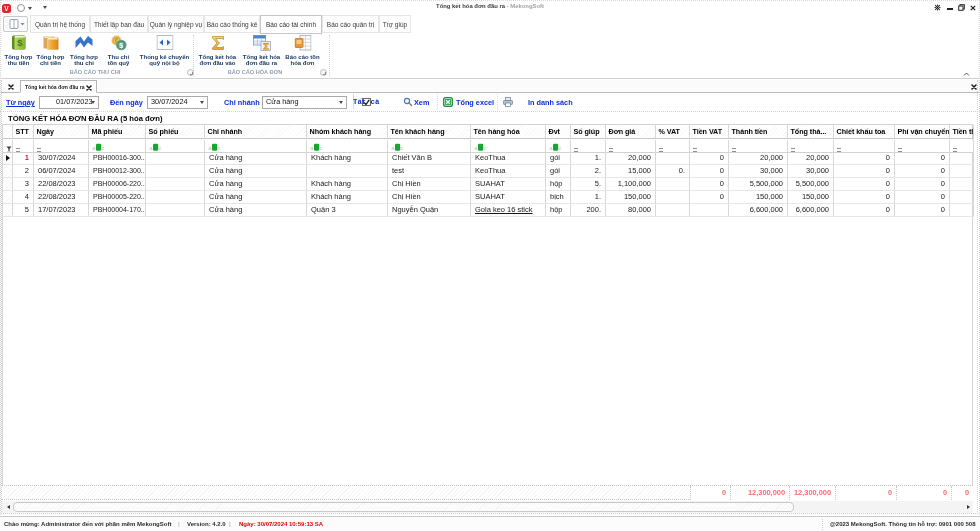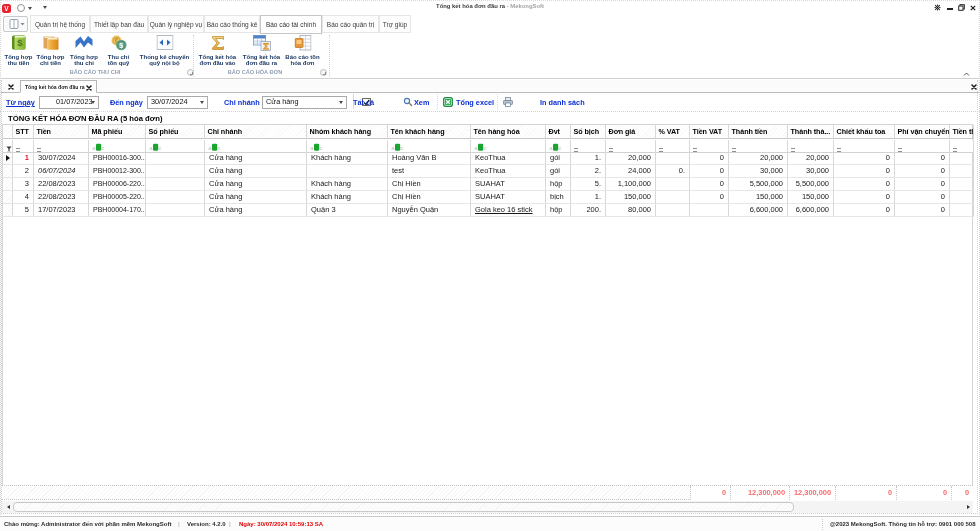--- a/index.html
+++ b/index.html
@@ -243,21 +243,21 @@
   <div class="abs blabel" style="left:110px;">Đến ngày</div>
   <div class="abs combo" style="left:147px; width:61px;">30/07/2024<span class="ca"></span></div>
   <div class="abs blabel" style="left:224px;">Chi nhánh</div>
   <div class="abs combo" style="left:262px; width:85px;">Cửa hàng<span class="ca"></span></div>
   <div class="abs vsep" style="left:353px;"></div>
   <div class="abs" style="left:362px; top:4.5px; width:8.5px; height:8.5px; border:1px solid #6a6a6a; background:#fff;">
       <svg width="7" height="7" viewBox="0 0 7 7" style="margin:0">
         <path d="M1,3.5 L3,5.5 L6.2,0.8" fill="none" stroke="#1a1a1a" stroke-width="1.3"></path>
       </svg>
     </div>
-  <div class="abs blabel" style="left:353px;">Tất cả</div>
+  <div class="abs blabel" style="left:353px;font-family:Liberation Mono, monospace;">Tất cả</div>
   <div class="abs" style="left:403px; top:4px;">
       <svg width="10" height="10" viewBox="0 0 10 10">
         <circle cx="4" cy="4" r="2.6" fill="#eef4fb" stroke="#4a7ab5" stroke-width="1.1"></circle>
         <line x1="6" y1="6" x2="8.6" y2="8.6" stroke="#8a7a5f" stroke-width="1.4" stroke-linecap="round"></line>
       </svg>
     </div>
   <div class="abs blabel" style="left:414px;">Xem</div>
   <div class="abs vsepd" style="left:437px;"></div>
   <div class="abs" style="left:443px; top:4px;">
       <svg width="10" height="10" viewBox="0 0 10 10">
@@ -268,43 +268,43 @@
     </div>
   <div class="abs blabel" style="left:456px;">Tổng excel</div>
   <div class="abs vsepd" style="left:497px;"></div>
   <div class="abs" style="left:503px; top:4px;">
       <svg width="10" height="10" viewBox="0 0 10 10">
         <rect x="2.5" y="0.5" width="5" height="3" fill="#e9eef4" stroke="#6a7a8a" stroke-width="0.7"></rect>
         <rect x="0.5" y="3.5" width="9" height="4" rx="0.8" fill="#b9c6d4" stroke="#6a7a8a" stroke-width="0.7"></rect>
         <rect x="2.5" y="6" width="5" height="3.5" fill="#fff" stroke="#6a7a8a" stroke-width="0.7"></rect>
       </svg>
     </div>
-  <div class="abs blabel" style="left:540px;">In danh sách</div>
+  <div class="abs blabel" style="left:528px;">In danh sách</div>
 </div>
 <div id="gridtitle" class="abs">
     <span style="position:absolute; left:8px; top:1.5px; font-size:7.7px; font-weight:bold; color:#000;">TỔNG KẾT HÓA ĐƠN ĐẦU RA (5 hóa đơn)</span>
   </div>
 <div id="gridwrap" class="abs">
     <div class="grow hdr" style="top:0; height:14px; font-size:7.2px; line-height:13px;">
       <div class="gc txt ind" style="width:10px; padding-left:2.5px; letter-spacing:-0.05px;"></div>
       <div class="gc txt " style="width:21px; padding-left:2.5px; letter-spacing:-0.05px;">STT</div>
-      <div class="gc txt " style="width:55px; padding-left:2.5px; letter-spacing:-0.05px;">Tiền</div>
+      <div class="gc txt " style="width:55px; padding-left:2.5px; letter-spacing:-0.05px;">Ngày</div>
       <div class="gc txt " style="width:57px; padding-left:2.5px; letter-spacing:-0.05px;">Mã phiếu</div>
       <div class="gc txt " style="width:59px; padding-left:2.5px; letter-spacing:-0.05px;">Số phiếu</div>
       <div class="gc txt " style="width:102px; padding-left:2.5px; letter-spacing:-0.05px;">Chi nhánh</div>
       <div class="gc txt " style="width:81px; padding-left:2.5px; letter-spacing:-0.05px;">Nhóm khách hàng</div>
       <div class="gc txt " style="width:83px; padding-left:2.5px; letter-spacing:-0.05px;">Tên khách hàng</div>
       <div class="gc txt " style="width:75px; padding-left:2.5px; letter-spacing:-0.05px;">Tên hàng hóa</div>
       <div class="gc txt " style="width:25px; padding-left:2.5px; letter-spacing:-0.05px;">Đvt</div>
-      <div class="gc txt " style="width:35px; padding-left:2.5px; letter-spacing:-0.05px;">Số bịch</div>
+      <div class="gc txt " style="width:35px; padding-left:2.5px; letter-spacing:-0.05px;">Số giúp</div>
       <div class="gc txt " style="width:50px; padding-left:2.5px; letter-spacing:-0.05px;">Đơn giá</div>
       <div class="gc txt " style="width:34px; padding-left:2.5px; letter-spacing:-0.05px;">% VAT</div>
       <div class="gc txt " style="width:39px; padding-left:2.5px; letter-spacing:-0.05px;">Tiền VAT</div>
       <div class="gc txt " style="width:59px; padding-left:2.5px; letter-spacing:-0.05px;">Thành tiền</div>
-      <div class="gc txt " style="width:46px; padding-left:2.5px; letter-spacing:-0.05px;">Thành thà...</div>
+      <div class="gc txt " style="width:46px; padding-left:2.5px; letter-spacing:-0.05px;">Tổng thà...</div>
       <div class="gc txt " style="width:61px; padding-left:2.5px; letter-spacing:-0.05px;">Chiết khấu toa</div>
       <div class="gc txt " style="width:55px; padding-left:2.5px; letter-spacing:-0.05px;">Phí vận chuyển</div>
       <div class="gc txt " style="width:24px; padding-left:2.5px; letter-spacing:-0.05px;">Tiền th</div>
     </div>
     <div class="grow fr" style="top:15px; height:13px;">
       <div class="gc" style="width:10px;">
         <svg width="6" height="8" viewBox="0 0 6 8" style="margin-top:2.5px">
           <path d="M0.4,0.4 L5.6,0.4 L3.6,2.8 L3.6,5 L2.4,5 L2.4,2.8 Z" fill="#3b3b3b"></path>
           <path d="M1.2,5.8 l3.6,0 l-1.8,1.7 z" fill="#3b3b3b"></path>
         </svg>
@@ -373,46 +373,46 @@
     <div class="grow dr" style="top:27px; height:13px; line-height:12.5px;">
       <div class="gc ind" style="width:10px;">
         <span class="rowarr"></span>
       </div>
       <div class="gc num" style="width:21px; color:#e8112d; font-weight:bold;">1</div>
       <div class="gc txt" style="width:55px;">30/07/2024</div>
       <div class="gc txt" style="width:57px; font-size:7.0px;">PBH00016-300...</div>
       <div class="gc txt" style="width:59px;"></div>
       <div class="gc txt" style="width:102px;">Cửa hàng</div>
       <div class="gc txt" style="width:81px;">Khách hàng</div>
-      <div class="gc txt" style="width:83px;">Hoàng Văn B</div>
+      <div class="gc txt" style="width:83px;">Chiết Văn B</div>
       <div class="gc txt" style="width:75px;">KeoThua</div>
       <div class="gc txt" style="width:25px;">gói</div>
       <div class="gc num" style="width:35px;">1.</div>
       <div class="gc num" style="width:50px;">20,000</div>
       <div class="gc num" style="width:34px;"></div>
       <div class="gc num" style="width:39px;">0</div>
       <div class="gc num" style="width:59px;">20,000</div>
       <div class="gc num" style="width:46px;">20,000</div>
       <div class="gc num" style="width:61px;">0</div>
       <div class="gc num" style="width:55px;">0</div>
       <div class="gc num" style="width:24px;"></div>
     </div>
     <div class="grow dr" style="top:40px; height:13px; line-height:12.5px;">
       <div class="gc ind" style="width:10px;"></div>
       <div class="gc num" style="width:21px;">2</div>
-      <div class="gc txt" style="width:55px;font-style:italic;">06/07/2024</div>
+      <div class="gc txt" style="width:55px;">06/07/2024</div>
       <div class="gc txt" style="width:57px; font-size:7.0px;">PBH00012-300...</div>
       <div class="gc txt" style="width:59px;"></div>
       <div class="gc txt" style="width:102px;">Cửa hàng</div>
       <div class="gc txt" style="width:81px;"></div>
       <div class="gc txt" style="width:83px;">test</div>
       <div class="gc txt" style="width:75px;">KeoThua</div>
       <div class="gc txt" style="width:25px;">gói</div>
       <div class="gc num" style="width:35px;">2.</div>
-      <div class="gc num" style="width:50px;">24,000</div>
+      <div class="gc num" style="width:50px;">15,000</div>
       <div class="gc num" style="width:34px;">0.</div>
       <div class="gc num" style="width:39px;">0</div>
       <div class="gc num" style="width:59px;">30,000</div>
       <div class="gc num" style="width:46px;">30,000</div>
       <div class="gc num" style="width:61px;">0</div>
       <div class="gc num" style="width:55px;">0</div>
       <div class="gc num" style="width:24px;"></div>
     </div>
     <div class="grow dr" style="top:53px; height:13px; line-height:12.5px;">
       <div class="gc ind" style="width:10px;"></div>

